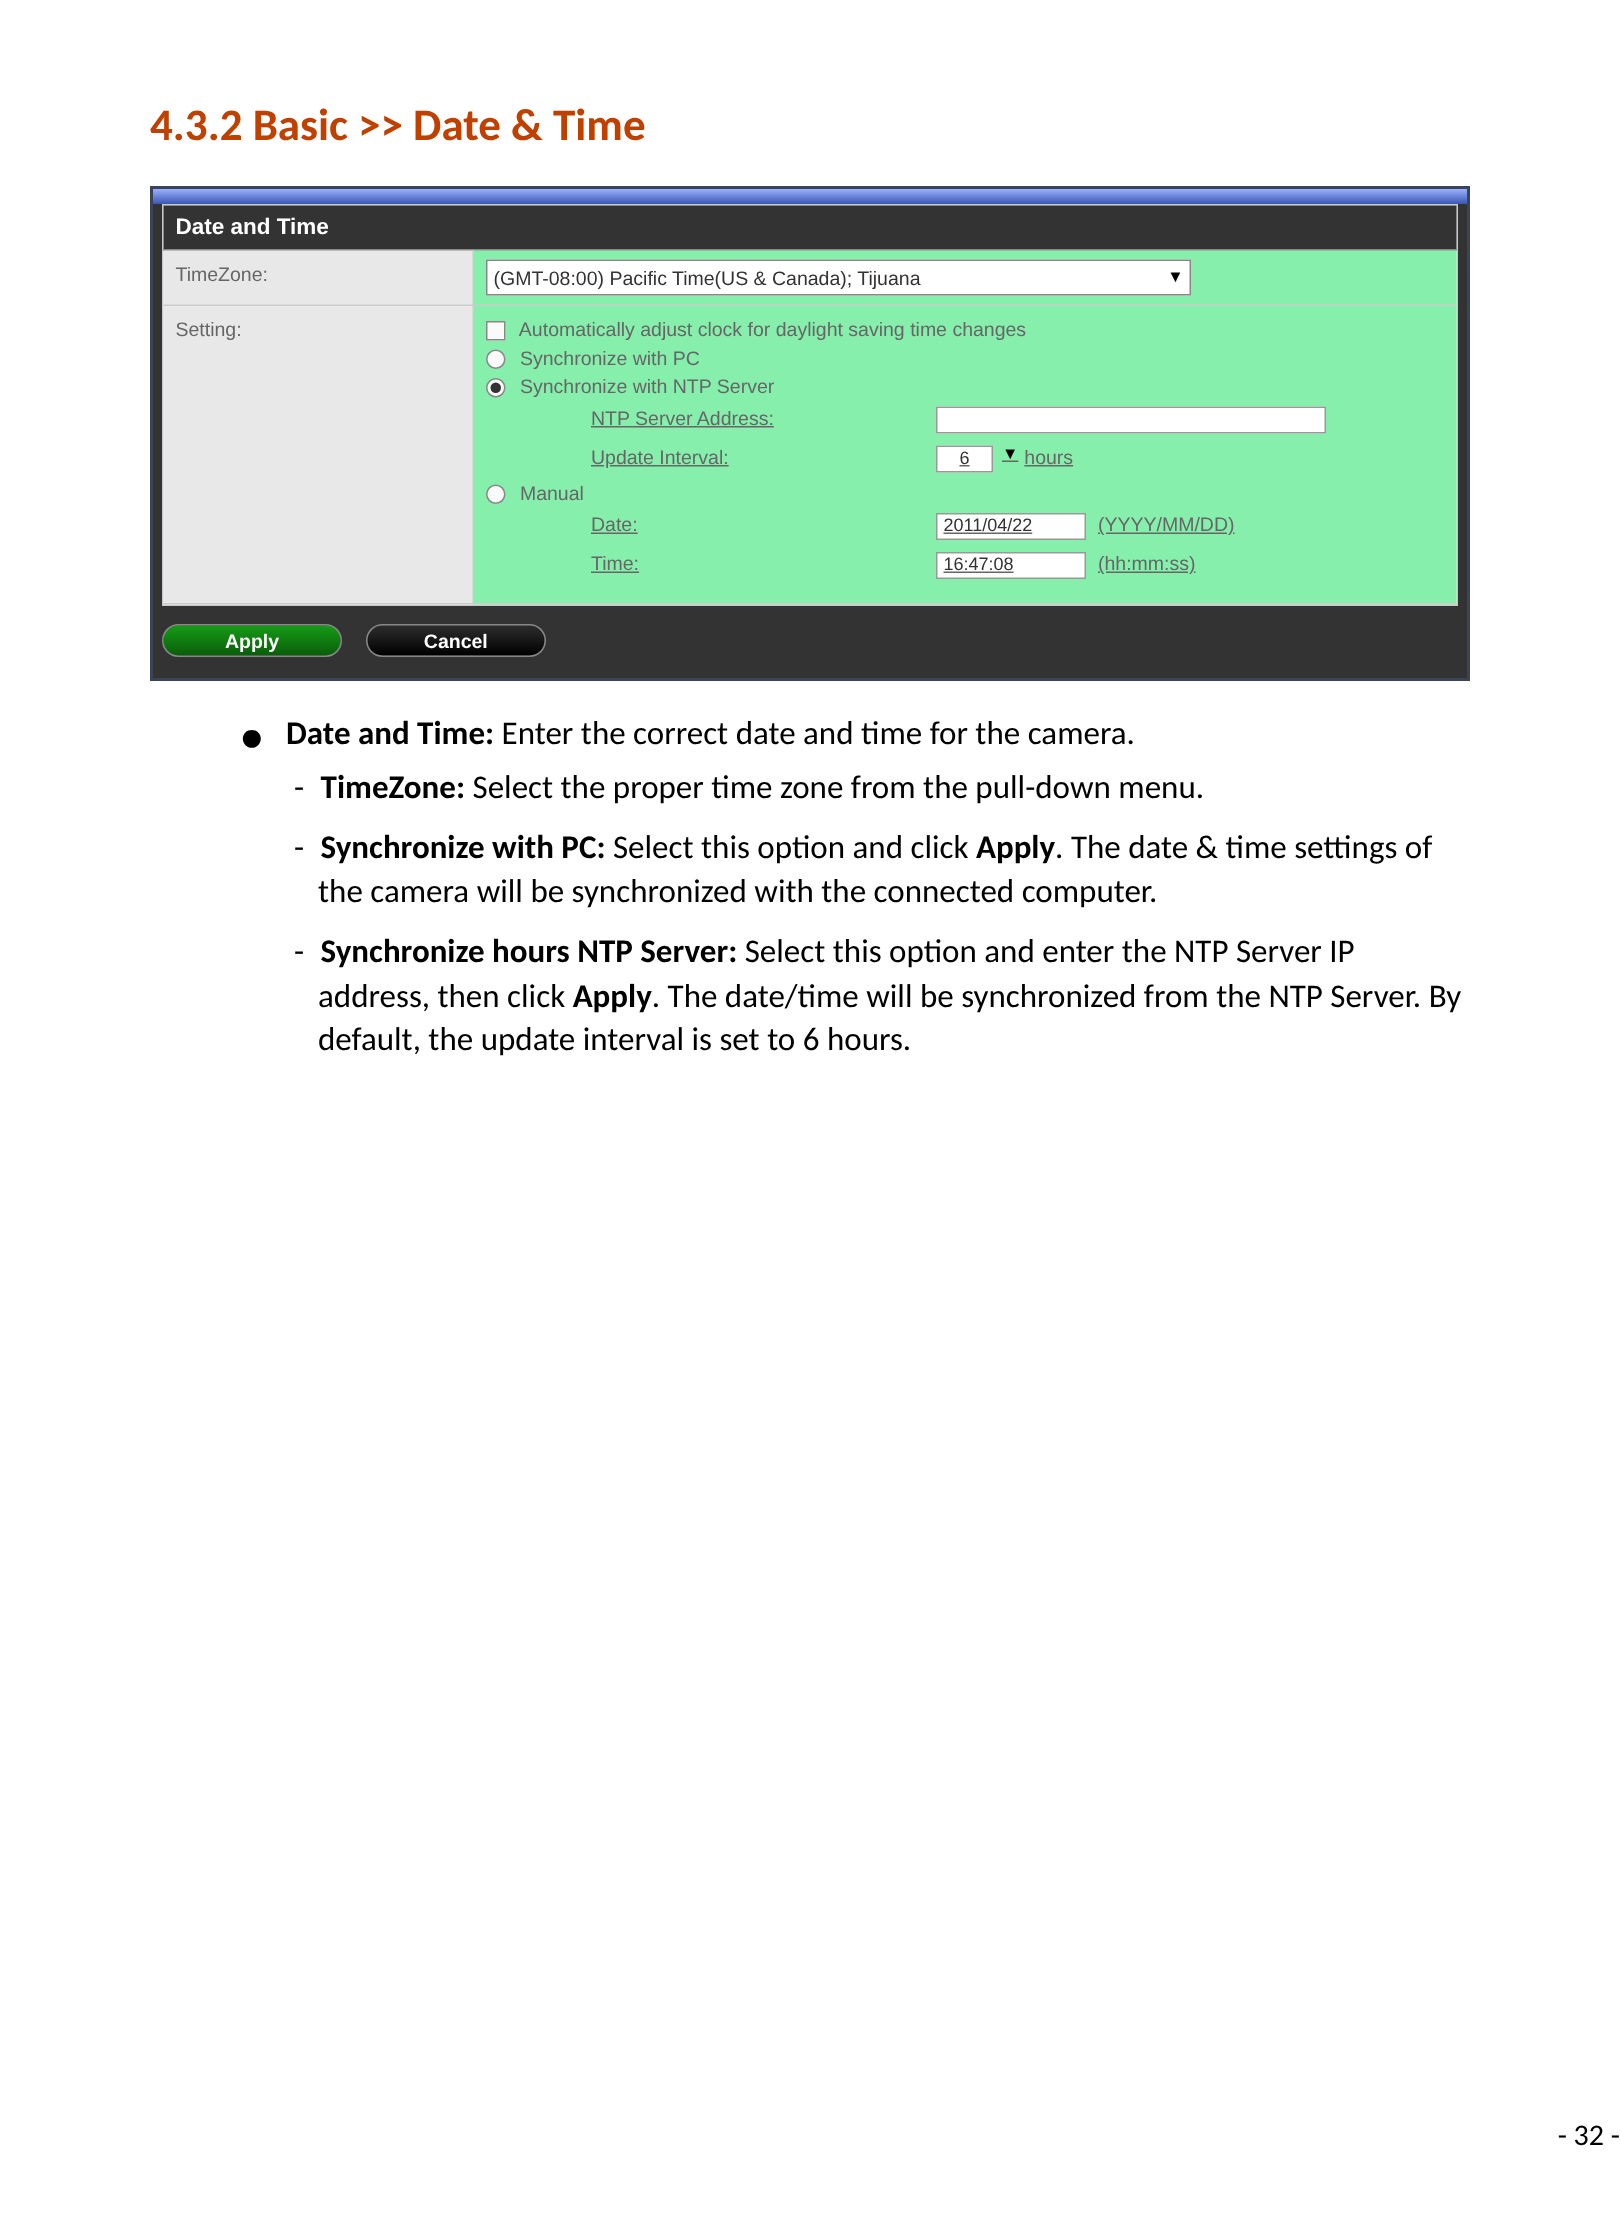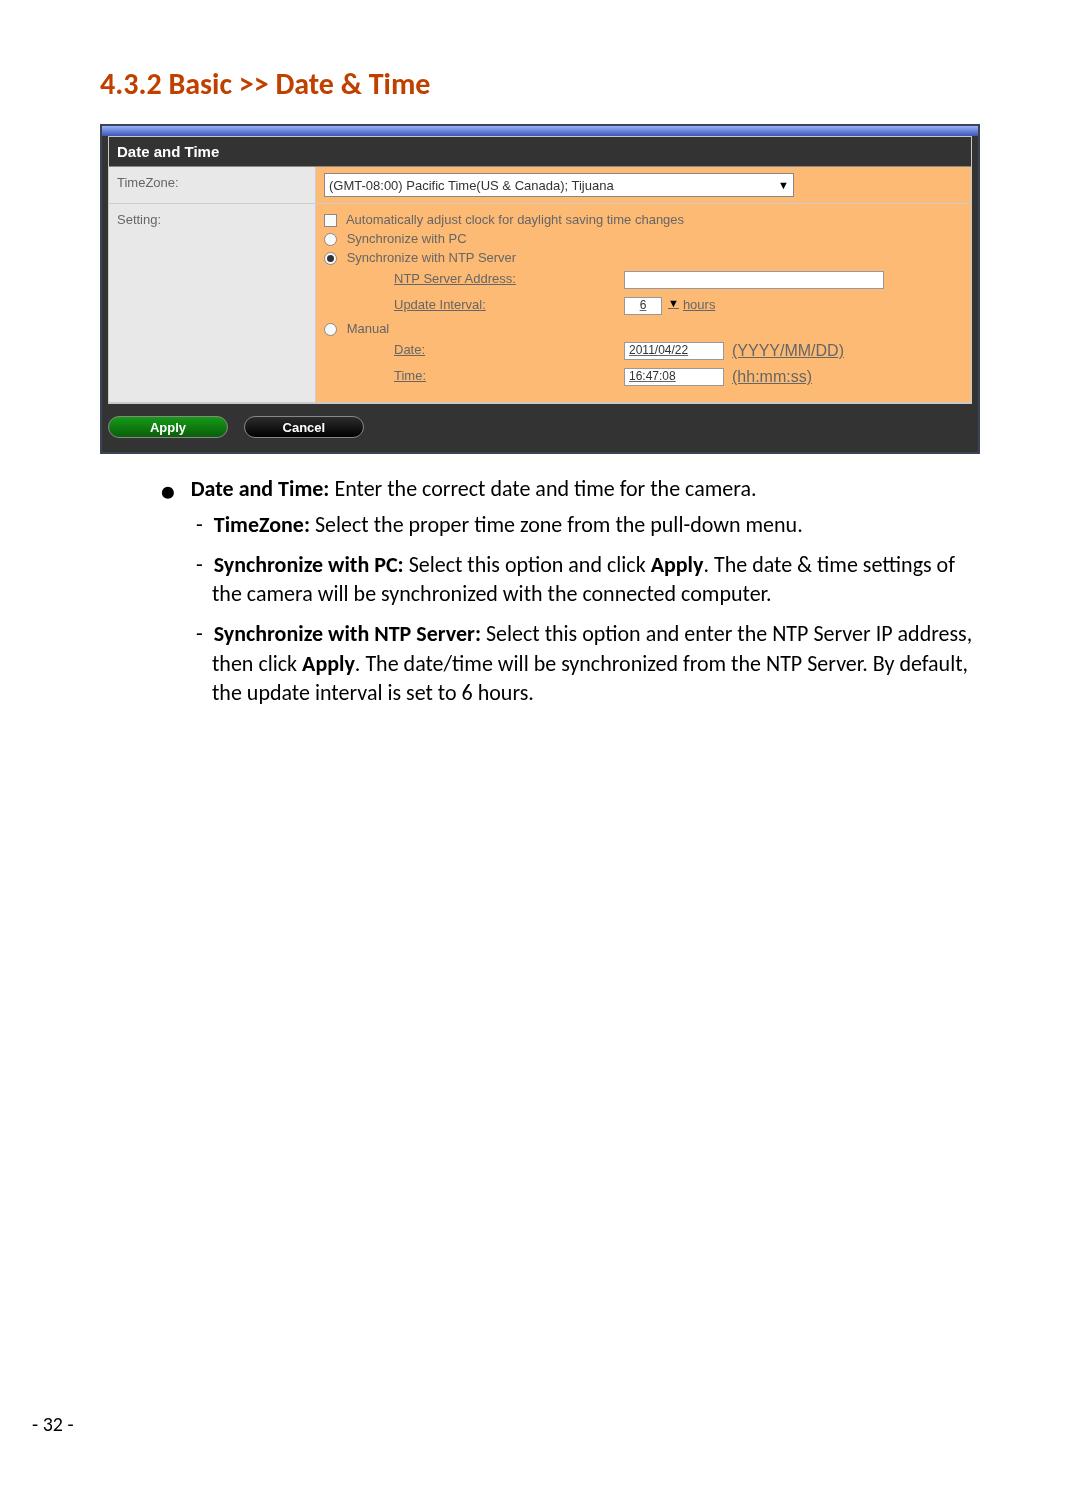--- a/index.html
+++ b/index.html
@@ -67,21 +67,21 @@
   }
   .col-label {
     background: #e8e8e8;
     color: #666;
     width: 190px;
     padding: 8px 8px;
     border-bottom: 1px solid #ccc;
     border-right: 1px solid #ccc;
   }
   .col-value {
-    background: #fdba74;
+    background: #86efac;
     color: #666;
     padding: 6px 8px;
     border-bottom: 1px solid #ccc;
   }
 
   .tz-select {
     width: 460px;
     border: 1px solid #888;
     background: #fff;
     color: #333;
@@ -138,21 +138,21 @@
   }
   .txtinput {
     border: 1px solid #999;
     height: 18px;
     background: #fff;
     box-sizing: border-box;
   }
   .w260 { width: 260px; }
   .w38  { width: 38px; text-align: center; color:#333; font-size:12px; }
   .w100 { width: 100px; color:#333; font-size:12px; padding:0 4px; }
-  .hint { font-size: 16px; color: #666; margin-left: 8px; }
+  .hint { font-size: 13px; color: #666; margin-left: 8px; }
 
   .shot-footer {
     background: #333;
     padding: 12px 0 14px 0;
   }
   .btn {
     display: inline-block;
     position: relative;
     color: #fff;
     font-weight: bold;
@@ -193,23 +193,22 @@
     padding-left: 16px;
   }
   .lvl2 .dash { margin-right: 6px; }
   .bold { font-weight: bold; }
 
   .pageno {
     position: absolute;
     left: 12px;
     right: 0;
     bottom: 50px;
-    text-align: left;
+    text-align: right;
     font-size: 20px;
-    margin-left: 20px;
   }
 </style>
 </head>
 <body>
 
 <div class="page">
 
   <h2 class="section-heading">4.3.2   Basic &gt;&gt; Date &amp; Time</h2>
 
   <div class="shot">
@@ -297,20 +296,20 @@
       <span class="bold">TimeZone:</span><span> Select the proper time zone from the pull-down menu.</span>
     </div>
 
     <div class="lvl2">
       <span class="dash">-</span>
       <span class="bold">Synchronize with PC:</span><span> Select this option and click </span><span class="bold">Apply</span><span>. The date &amp; time settings of the camera will be synchronized with the connected computer.</span>
     </div>
 
     <div class="lvl2">
       <span class="dash">-</span>
-      <span class="bold">Synchronize with NTP Server:</span><span> Select this option and enter the NTP Server IP address, then click </span><span class="bold">Apply</span><span>. The date/time will be synchronized from the NTP Server. By default, the update interval is set to 6 hours.</span>
+      <span class="bold">Synchronize hours NTP Server:</span><span> Select this option and enter the NTP Server IP address, then click </span><span class="bold">Apply</span><span>. The date/time will be synchronized from the NTP Server. By default, the update interval is set to 6 hours.</span>
     </div>
 
   </div>
 
 </div>
 
 <div class="pageno">- 32 -</div>
 
 </body></html>

